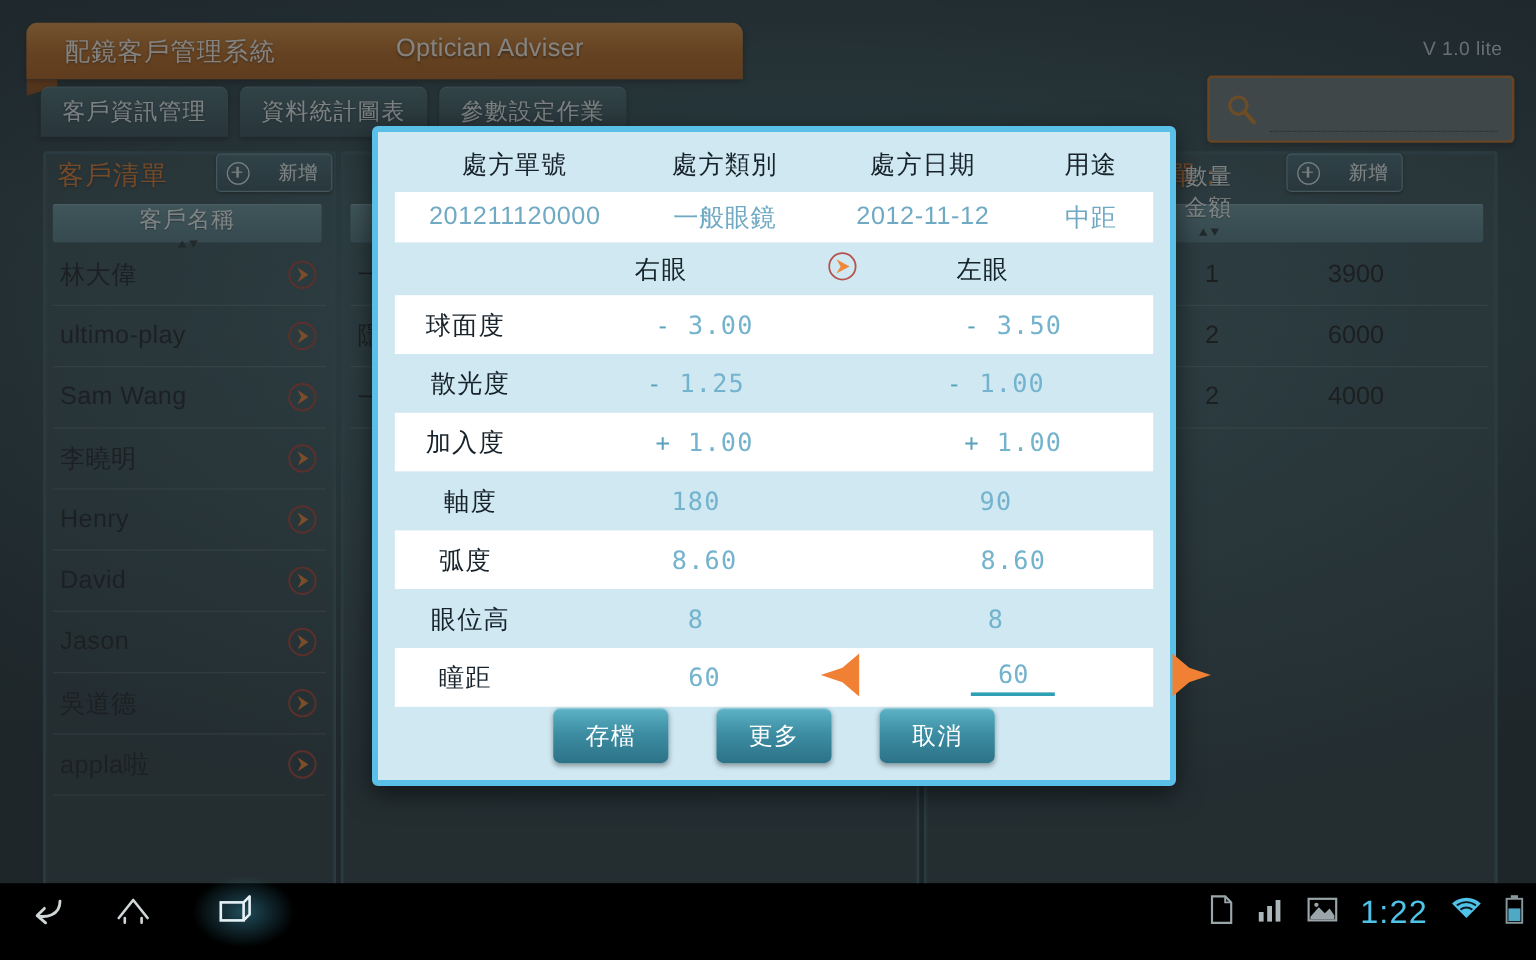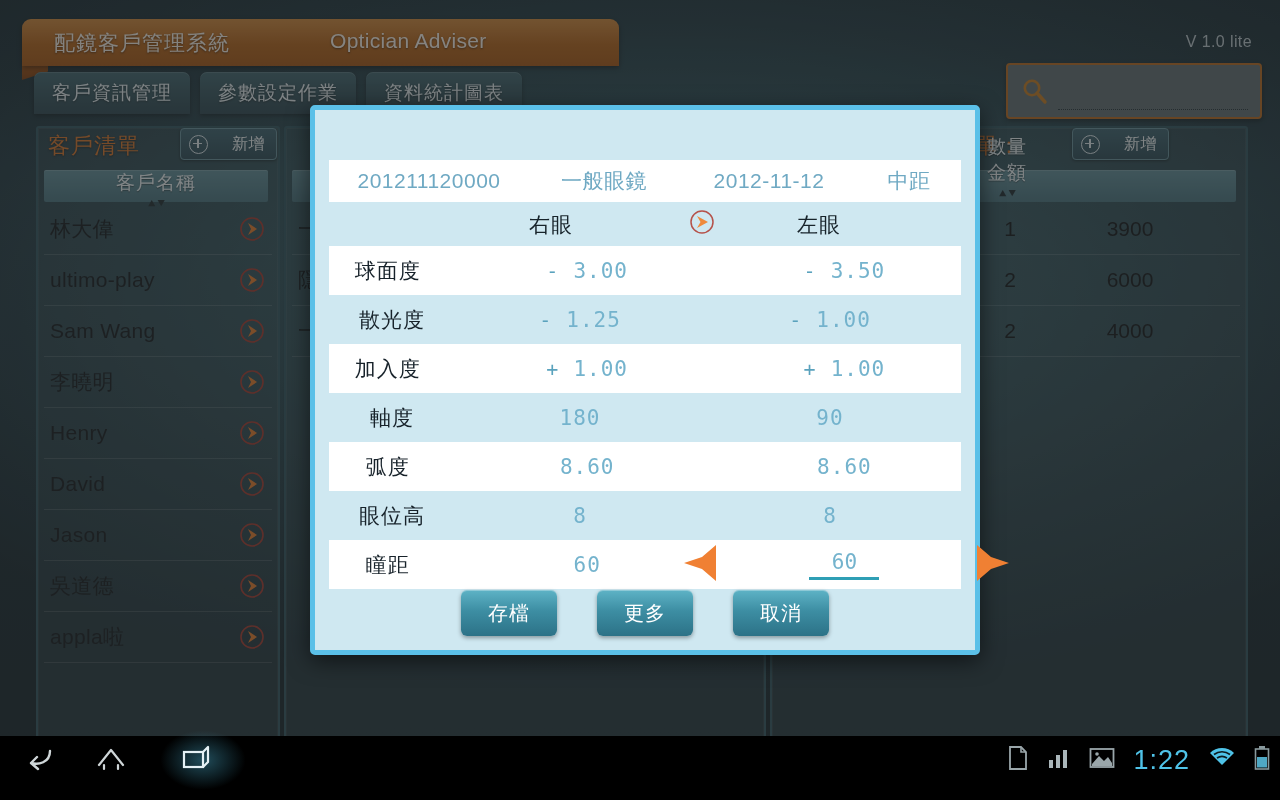--- a/index.html
+++ b/index.html
@@ -231,22 +231,22 @@
   <div class="title-foot"></div>
   <div class="titlebar">
     <div class="shade"></div>
     <div class="title-cn">配鏡客戶管理系統</div>
     <div class="title-en">Optician Adviser</div>
   </div>
   <div class="version">V 1.0 lite</div>
 
   <div class="tabrow">
     <div class="tab">客戶資訊管理</div>
+    <div class="tab">資料統計圖表</div>
     <div class="tab">參數設定作業</div>
-    <div class="tab">資料統計圖表</div>
   </div>
 
   <div class="searchbox">
     <svg class="mag" viewBox="0 0 30 30">
       <circle cx="12" cy="12" r="7.2" fill="none" stroke="#c07a22" stroke-width="2.6"></circle>
       <line x1="17" y1="17" x2="25" y2="26" stroke="#c07a22" stroke-width="3.4" stroke-linecap="round"></line>
     </svg>
     <input class="search-input" type="text" value="" placeholder="" style="">
   </div>
 
@@ -394,20 +394,26 @@
         <div class="cell-num" style="width:120px;">4000</div>
         <div style="width:50px;"></div>
       </div>
     </div>
   </div>
 
   <div class="dim"></div>
 
   <div class="modal">
 
+    <div class="rx-head">
+      <div class="c c1">處方單號</div>
+      <div class="c c2">處方類別</div>
+      <div class="c c3">處方日期</div>
+      <div class="c c4">用途</div>
+    </div>
 
     <div class="rx-val-row">
       <div class="c c1">201211120000</div>
       <div class="c c2">一般眼鏡</div>
       <div class="c c3">2012-11-12</div>
       <div class="c c4">中距</div>
     </div>
 
     <div class="eye-row">
       <div class="lbl eye-left-lbl">右眼</div>

